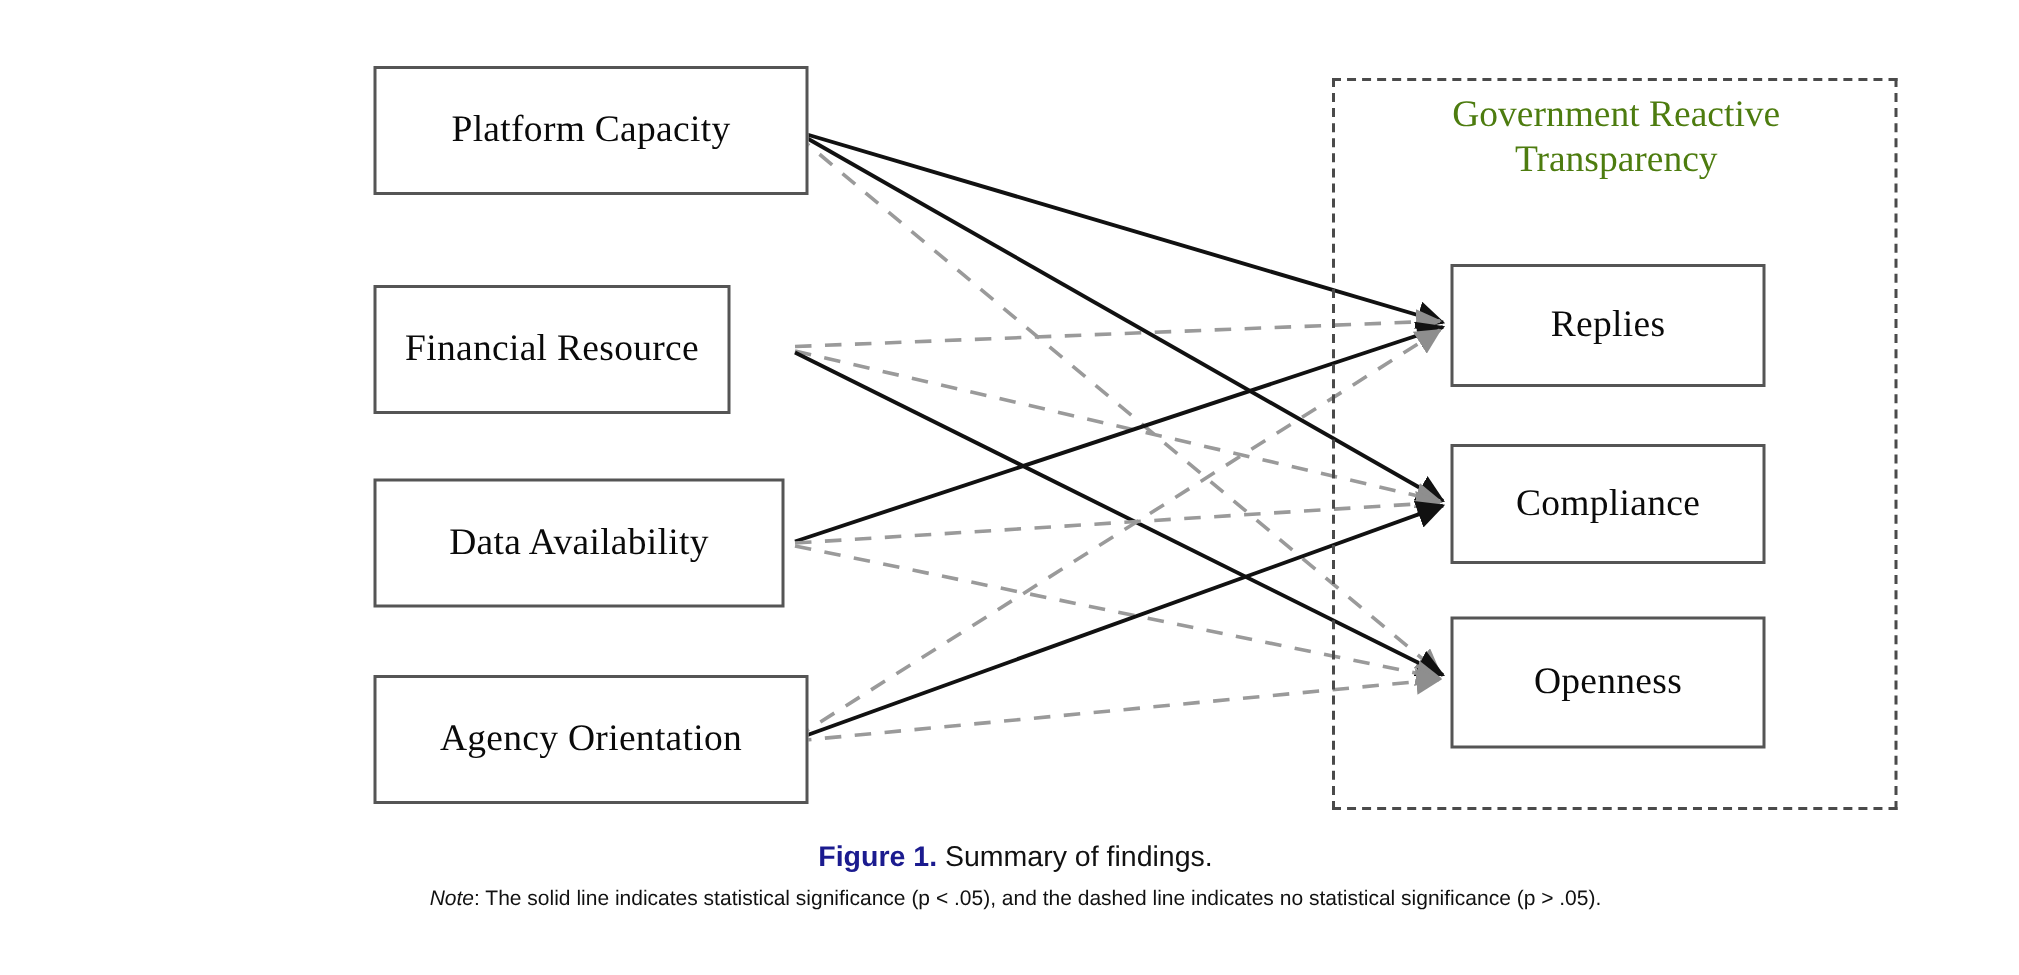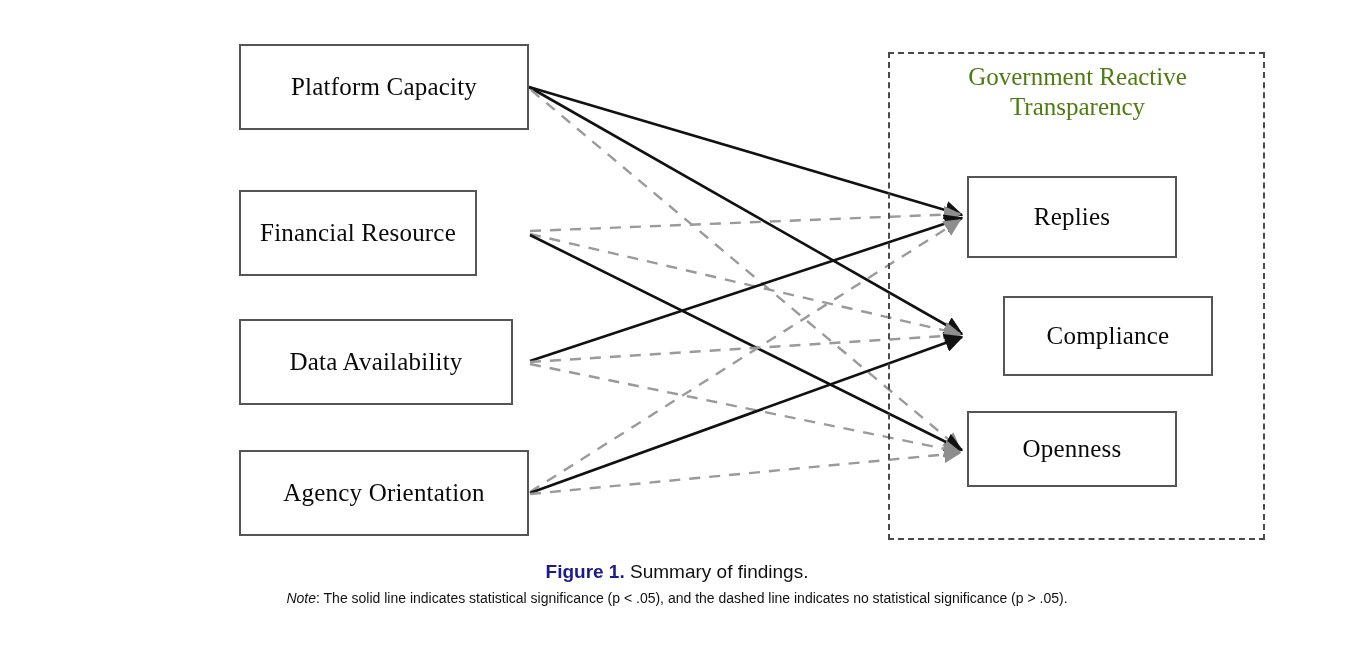--- a/index.html
+++ b/index.html
@@ -18,21 +18,21 @@
     position:absolute;
     box-sizing:border-box;
     border:2px solid #555555;
     background:#ffffff;
     display:flex;align-items:center;justify-content:center;
     font-family:"Liberation Serif", serif;
     color:#0a0a0a;
     letter-spacing:.2px;
     z-index:3;
   }
-  .left-node{font-size:25px;}
+  .left-node{font-size:25px;margin-left:10px;}
   .right-node{font-size:25px;}
 
   #dashed-group{
     position:absolute;
     box-sizing:border-box;
     border:2px dashed #4a4a4a;
     background:transparent;
     z-index:1;
   }
   #group-title{
@@ -98,23 +98,23 @@
     <div class="node left-node" style="left:239px;top:44px;width:290px;height:86px;">Platform Capacity</div>
 
     <div class="node left-node" style="left:239px;top:190px;width:238px;height:86px;text-align:right;">Financial Resource</div>
 
     <div class="node left-node" style="left:239px;top:319px;width:274px;height:86px;">Data Availability</div>
 
     <div class="node left-node" style="left:239px;top:450px;width:290px;height:86px;">Agency Orientation</div>
 
     <div class="node right-node" style="left:967px;top:176px;width:210px;height:82px;">Replies</div>
 
-    <div class="node right-node" style="left:967px;top:296px;width:210px;height:80px;margin-left:36px;">Compliance</div>
+    <div class="node right-node" style="left:967px;top:296px;width:210px;height:80px;">Compliance</div>
 
-    <div class="node right-node" style="left:967px;top:411px;width:210px;height:76px;">Openness</div>
+    <div class="node right-node" style="left:967px;top:411px;width:210px;height:88px;">Openness</div>
 
   </div>
 
   <div id="caption">
     <div id="caption-line1">
       <span id="fig-label">Figure 1.</span><span id="fig-title"> Summary of findings.</span>
     </div>
     <div id="caption-line2">
       <span id="note-label">Note</span><span id="note-body">: The solid line indicates statistical significance (p &lt; .05), and the dashed line indicates no statistical significance (p &gt; .05).</span>
     </div>

